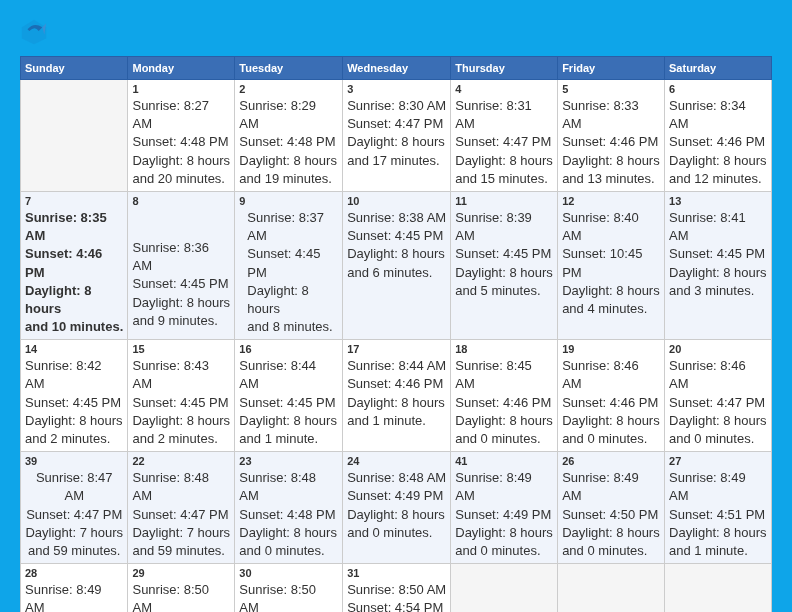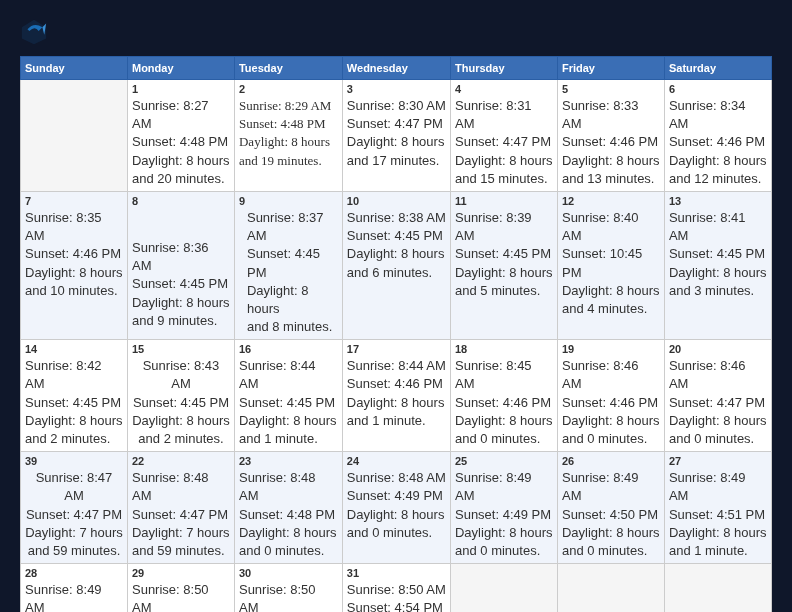--- a/index.html
+++ b/index.html
@@ -7,21 +7,21 @@
       font-family: Arial, sans-serif;
       background: #fff;
       width: 792px;
       height: 612px;
       overflow: hidden;
     }
     .page {
       width: 792px;
       height: 612px;
       padding: 18px 20px 10px 20px;
-      background: #0f172a;
+      background: #0ea5e9;
     }
     .header {
       display: flex;
       justify-content: space-between;
       align-items: flex-start;
       margin-bottom: 10px;
     }
     .logo {
       display: flex;
       align-items: center;
@@ -135,21 +135,21 @@
           <td class="empty"></td>
           <td>
             <span class="day-num">1</span>
             <div class="day-info" style="white-space: pre-line;">Sunrise: 8:27 AM
 Sunset: 4:48 PM
 Daylight: 8 hours
 and 20 minutes.</div>
           </td>
           <td>
             <span class="day-num">2</span>
-            <div class="day-info" style="white-space: pre-line; font-family: Liberation Serif, serif;">Sunrise: 8:29 AM
+            <div class="day-info" style="white-space: pre-line;">Sunrise: 8:29 AM
 Sunset: 4:48 PM
 Daylight: 8 hours
 and 19 minutes.</div>
           </td>
           <td>
             <span class="day-num">3</span>
             <div class="day-info" style="white-space: pre-line;">Sunrise: 8:30 AM
 Sunset: 4:47 PM
 Daylight: 8 hours
 and 17 minutes.</div>
@@ -172,21 +172,21 @@
             <span class="day-num">6</span>
             <div class="day-info" style="white-space: pre-line;">Sunrise: 8:34 AM
 Sunset: 4:46 PM
 Daylight: 8 hours
 and 12 minutes.</div>
           </td>
         </tr>
         <tr>
           <td>
             <span class="day-num">7</span>
-            <div class="day-info" style="white-space: pre-line;">Sunrise: 8:35 AM
+            <div class="day-info" style="white-space: pre-line; font-weight: bold;">Sunrise: 8:35 AM
 Sunset: 4:46 PM
 Daylight: 8 hours
 and 10 minutes.</div>
           </td>
           <td>
             <span class="day-num">8</span>
             <div class="day-info" style="white-space: pre-line; margin-top: 32px;">Sunrise: 8:36 AM
 Sunset: 4:45 PM
 Daylight: 8 hours
 and 9 minutes.</div>
@@ -230,21 +230,21 @@
         <tr>
           <td>
             <span class="day-num">14</span>
             <div class="day-info" style="white-space: pre-line;">Sunrise: 8:42 AM
 Sunset: 4:45 PM
 Daylight: 8 hours
 and 2 minutes.</div>
           </td>
           <td>
             <span class="day-num">15</span>
-            <div class="day-info" style="white-space: pre-line; text-align: center;">Sunrise: 8:43 AM
+            <div class="day-info" style="white-space: pre-line;">Sunrise: 8:43 AM
 Sunset: 4:45 PM
 Daylight: 8 hours
 and 2 minutes.</div>
           </td>
           <td>
             <span class="day-num">16</span>
             <div class="day-info" style="white-space: pre-line;">Sunrise: 8:44 AM
 Sunset: 4:45 PM
 Daylight: 8 hours
 and 1 minute.</div>
@@ -301,21 +301,21 @@
 and 0 minutes.</div>
           </td>
           <td>
             <span class="day-num">24</span>
             <div class="day-info" style="white-space: pre-line;">Sunrise: 8:48 AM
 Sunset: 4:49 PM
 Daylight: 8 hours
 and 0 minutes.</div>
           </td>
           <td>
-            <span class="day-num">25</span>
+            <span class="day-num">41</span>
             <div class="day-info" style="white-space: pre-line;">Sunrise: 8:49 AM
 Sunset: 4:49 PM
 Daylight: 8 hours
 and 0 minutes.</div>
           </td>
           <td>
             <span class="day-num">26</span>
             <div class="day-info" style="white-space: pre-line;">Sunrise: 8:49 AM
 Sunset: 4:50 PM
 Daylight: 8 hours

